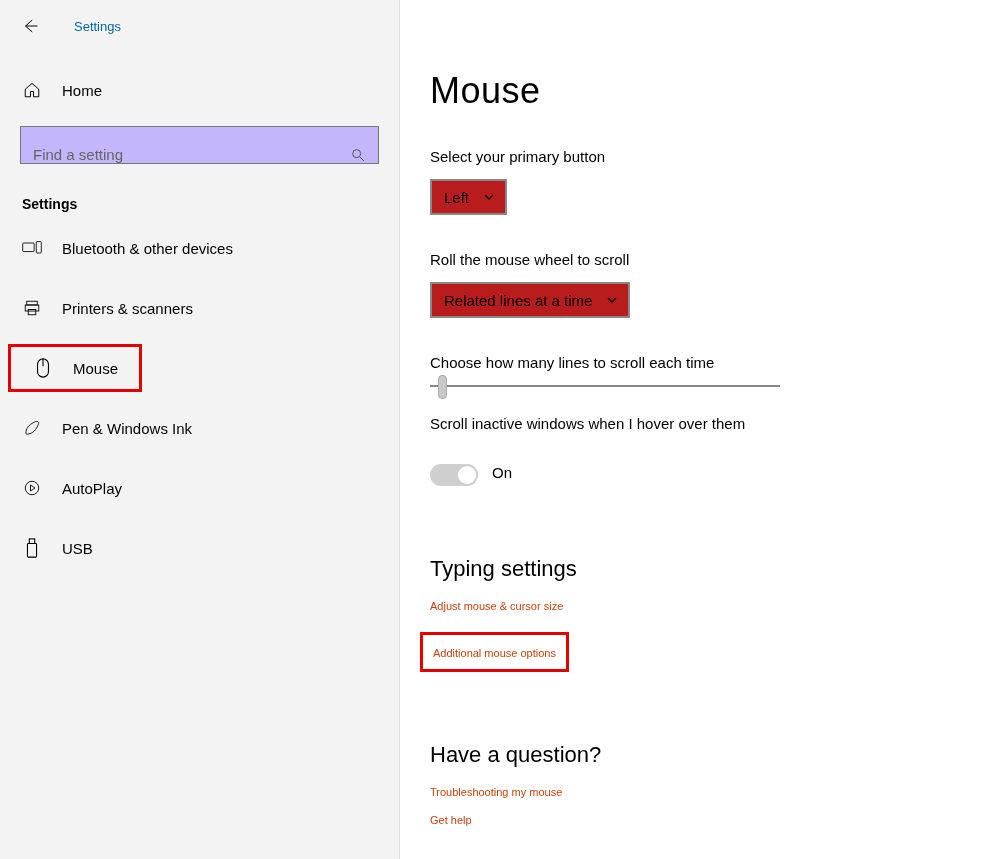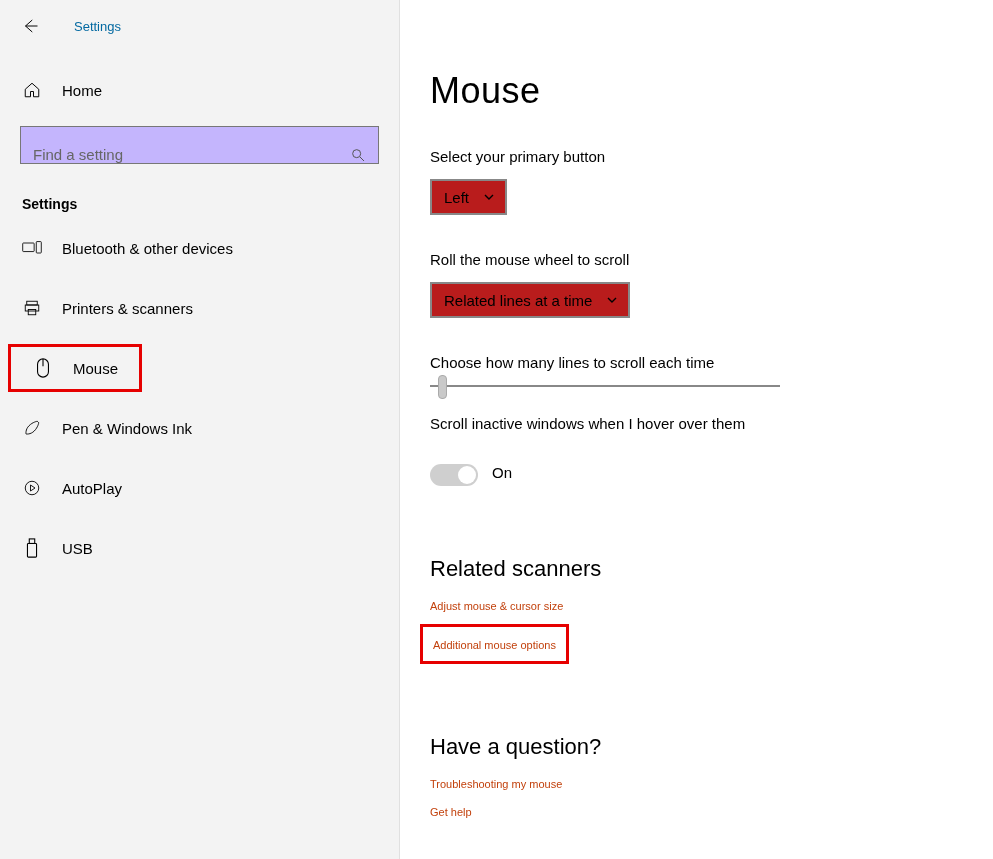--- a/index.html
+++ b/index.html
@@ -138,21 +138,21 @@
   .link {
     font-size: 11px; color: #c2410c;
     display: inline-block; cursor: pointer;
     margin-bottom: 6px;
   }
   .link-row { margin-bottom: 6px; }
   .link-highlight {
     display: inline-block;
     border: 3px solid #e60000;
     padding: 8px 10px;
-    margin-left: -10px; 
+    margin-left: -10px; margin-top: 8px;
   }
 
   svg { display: block; }
 </style>
 </head>
 <body>
 
 <div class="app">
 
   <div class="sidebar">
@@ -282,21 +282,21 @@
     </div>
 
     <div class="field-label">Scroll inactive windows when I hover over them</div>
     <div class="toggle-row">
       <div class="toggle">
         <div class="toggle-knob"></div>
       </div>
       <span class="toggle-label">On</span>
     </div>
 
-    <div class="subhead">Related scanners</div>
+    <div class="subhead">Typing settings</div>
     <div class="link-row">
       <span class="link">Adjust mouse &amp; cursor size</span>
     </div>
     <div class="link-row">
       <span class="link-highlight">
         <span class="link" style="margin-bottom:0">Additional mouse options</span>
       </span>
     </div>
 
     <div class="subhead">Have a question?</div>

